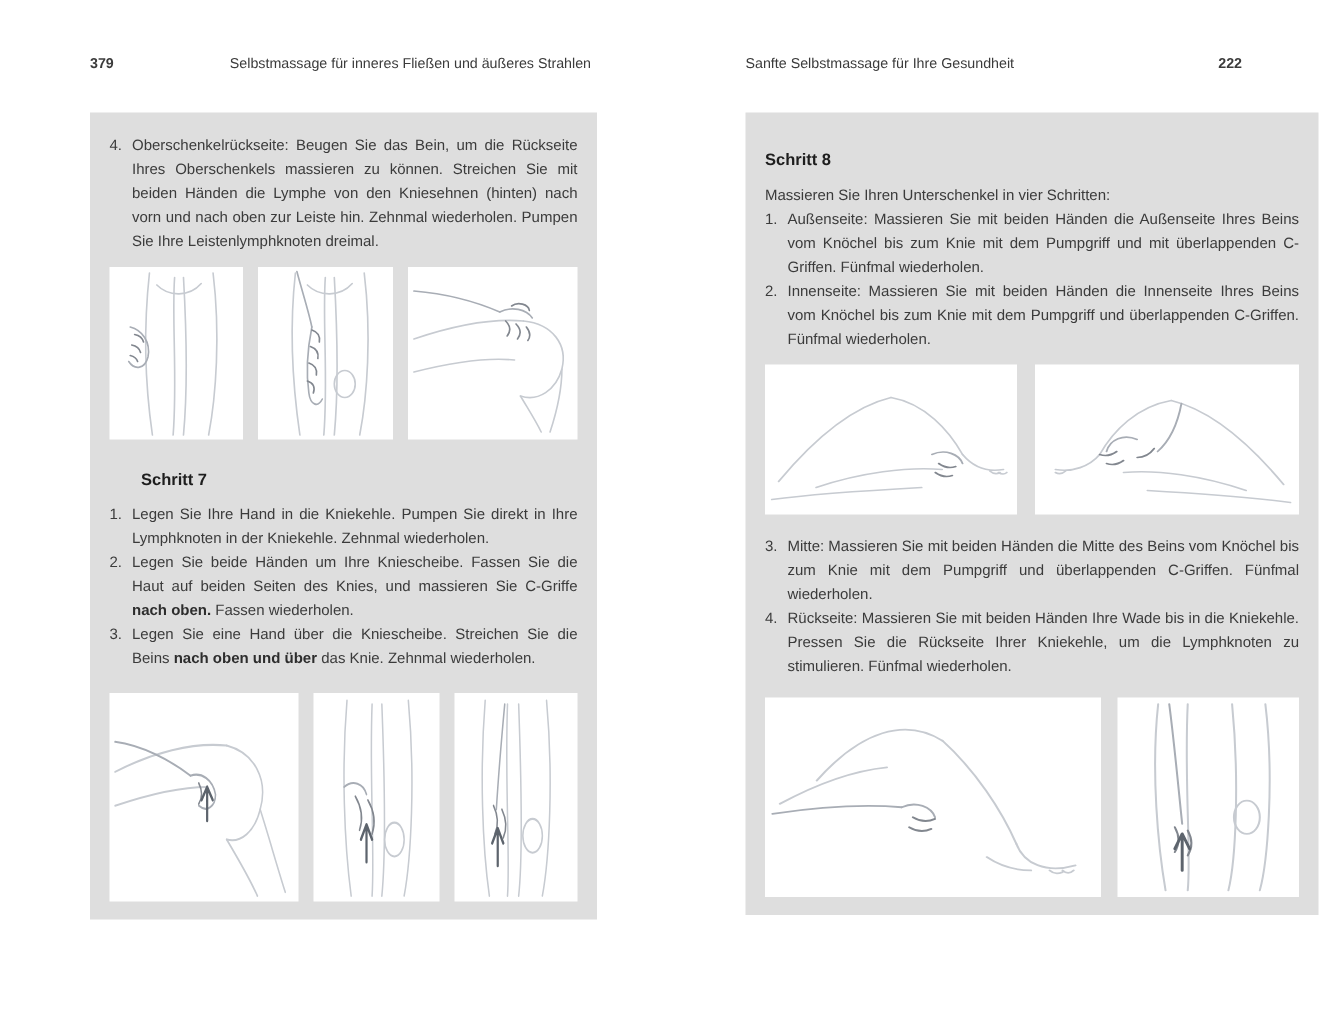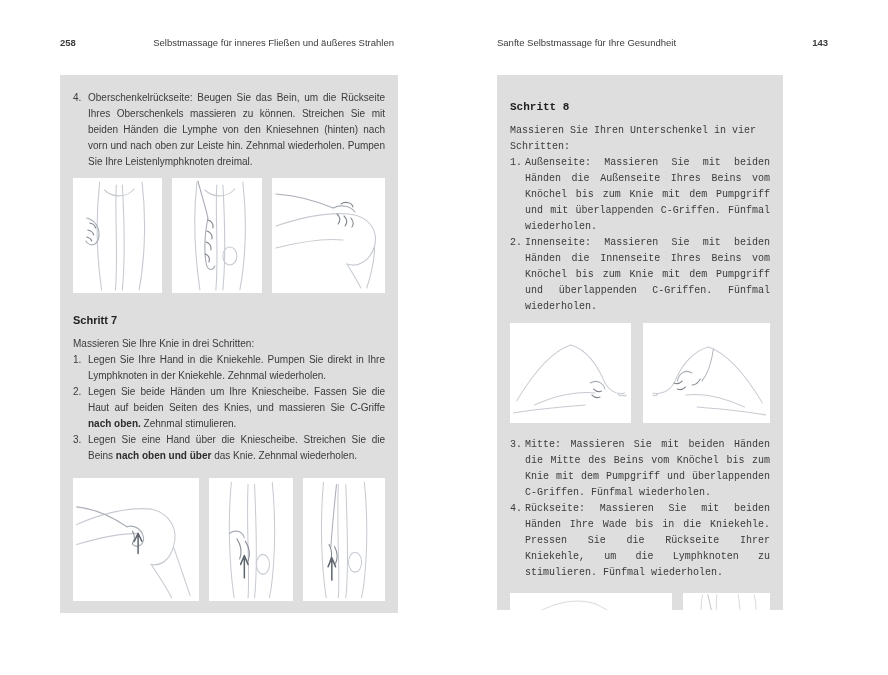--- a/index.html
+++ b/index.html
@@ -19,30 +19,30 @@
   .pageno { font-weight:bold; }
   .head-title { font-weight:normal;text-align:right; }
 
   
   .panel {
     position:absolute; top:75px; background:#dedede;
     box-sizing:border-box; padding:15px 13px 12px 13px;
     display:flex; flex-direction:column; overflow:hidden;
   }
   #panel-left  { left:60px;  width:338px; height:538px; }
-  #panel-right { left:497px; width:286px; height:535px;font-family:Liberation Mono, monospace; }
+  #panel-right { left:497px; width:382px; height:535px; }
 
   .body-text { font-size:10px; line-height:16px; }
   .li { display:flex; }
   .li .n { flex:0 0 15px; }
   .li .t { flex:1; text-align:justify; hyphens:auto; -webkit-hyphens:auto; }
   .li .t b { font-weight:bold; color:#2d2d2d; }
 
   .step-heading { font-weight:bold; font-size:11px; color:#1e1e1e; line-height:14px; }
-  #panel-left  .step-heading { margin-top:20px; }
+  #panel-left  .step-heading { margin-top:20px;margin-left:21px; }
   #panel-right .step-heading { margin-top:10px; }
   .step-block { margin-top:9px; }
   .step-intro { margin-bottom:0; }
 
   
   .figrow { display:flex; gap:10px; }
   .figrow.grow { flex:1 1 auto; min-height:50px; }
   .figbox { background:#ffffff; height:100%; overflow:hidden; }
   .figbox svg { display:block; width:100%; height:100%; }
 
@@ -57,21 +57,21 @@
   .s-mid   { fill:none; stroke:#a8adb5; stroke-width:1.1; stroke-linecap:round; }
   .s-dark  { fill:none; stroke:#82878f; stroke-width:1.1; stroke-linecap:round; }
   .s-arrow { fill:none; stroke:#5d646d; stroke-width:1.6; stroke-linecap:round; stroke-linejoin:round; }
 </style>
 </head>
 <body>
 
 <div id="spread">
 
   <div class="running-head" id="head-left">
-    <span class="pageno">258</span>
+    <span class="pageno">379</span>
     <span class="head-title">Selbstmassage für inneres Fließen und äußeres Strahlen</span>
   </div>
 
   <div class="panel" id="panel-left">
 
     <div class="body-text li">
       <span class="n">4.</span>
       <span class="t">Oberschenkelrückseite: Beugen Sie das Bein, um die Rückseite Ihres Oberschenkels massieren zu können. Streichen Sie mit beiden Händen die Lymphe von den Kniesehnen (hinten) nach vorn und nach oben zur Leiste hin. Zehnmal wiederholen. Pumpen Sie Ihre Leistenlymphknoten dreimal.</span>
     </div>
 
@@ -111,28 +111,27 @@
           <path class="s-mid" d="M62,30 C70,26 80,28 84,34"></path>
           <path class="s-dark" d="M66,36 q5,5 1,10 M73,38 q5,5 1,10 M80,40 q4,5 1,9"></path>
           <path class="s-dark" d="M70,26 a7,5 0 0 1 12,3"></path>
         </svg>
       </div>
     </div>
 
     <div class="step-heading">Schritt 7</div>
 
     <div class="step-block body-text">
-      <div class="step-intro">Massieren Sie Ihre Knie in drei Schritten:</div>
       <div class="li">
         <span class="n">1.</span>
         <span class="t"><span>Legen Sie Ihre Hand in die Kniekehle. Pumpen Sie direkt in Ihre Lymphknoten in der Kniekehle. Zehnmal wiederholen.</span><b></b><span></span></span>
       </div>
       <div class="li">
         <span class="n">2.</span>
-        <span class="t"><span>Legen Sie beide Händen um Ihre Kniescheibe. Fassen Sie die Haut auf beiden Seiten des Knies, und massieren Sie C-Griffe </span><b>nach oben.</b><span> Zehnmal stimulieren.</span></span>
+        <span class="t"><span>Legen Sie beide Händen um Ihre Kniescheibe. Fassen Sie die Haut auf beiden Seiten des Knies, und massieren Sie C-Griffe </span><b>nach oben.</b><span> Fassen wiederholen.</span></span>
       </div>
       <div class="li">
         <span class="n">3.</span>
         <span class="t"><span>Legen Sie eine Hand über die Kniescheibe. Streichen Sie die Beins </span><b>nach oben und über</b><span> das Knie. Zehnmal wiederholen.</span></span>
       </div>
     </div>
 
     <div class="figrow grow" id="lp-figs-bottom">
       <div class="figbox" style="flex:135 1 0;" title="hand-in-knee-hollow-pump">
         <svg viewBox="0 0 135 111" preserveAspectRatio="none">
@@ -169,21 +168,21 @@
           <path class="s-mid" d="M36,6 C33,30 31,50 30,62"></path>
           <path class="s-dark" d="M28,60 q5,8 1,15 M34,62 q5,8 1,15"></path>
           <path class="s-arrow" d="M31,92 L31,74 M27,80 L31,72 L35,80"></path>
         </svg>
       </div>
     </div>
   </div>
 
   <div class="running-head" id="head-right">
     <span class="head-title">Sanfte Selbstmassage für Ihre Gesundheit</span>
-    <span class="pageno">143</span>
+    <span class="pageno">222</span>
   </div>
 
   <div class="panel" id="panel-right">
 
     <div class="step-heading">Schritt 8</div>
 
     <div class="step-block body-text">
       <div class="step-intro">Massieren Sie Ihren Unterschenkel in vier Schritten:</div>
       <div class="li">
         <span class="n">1.</span>

